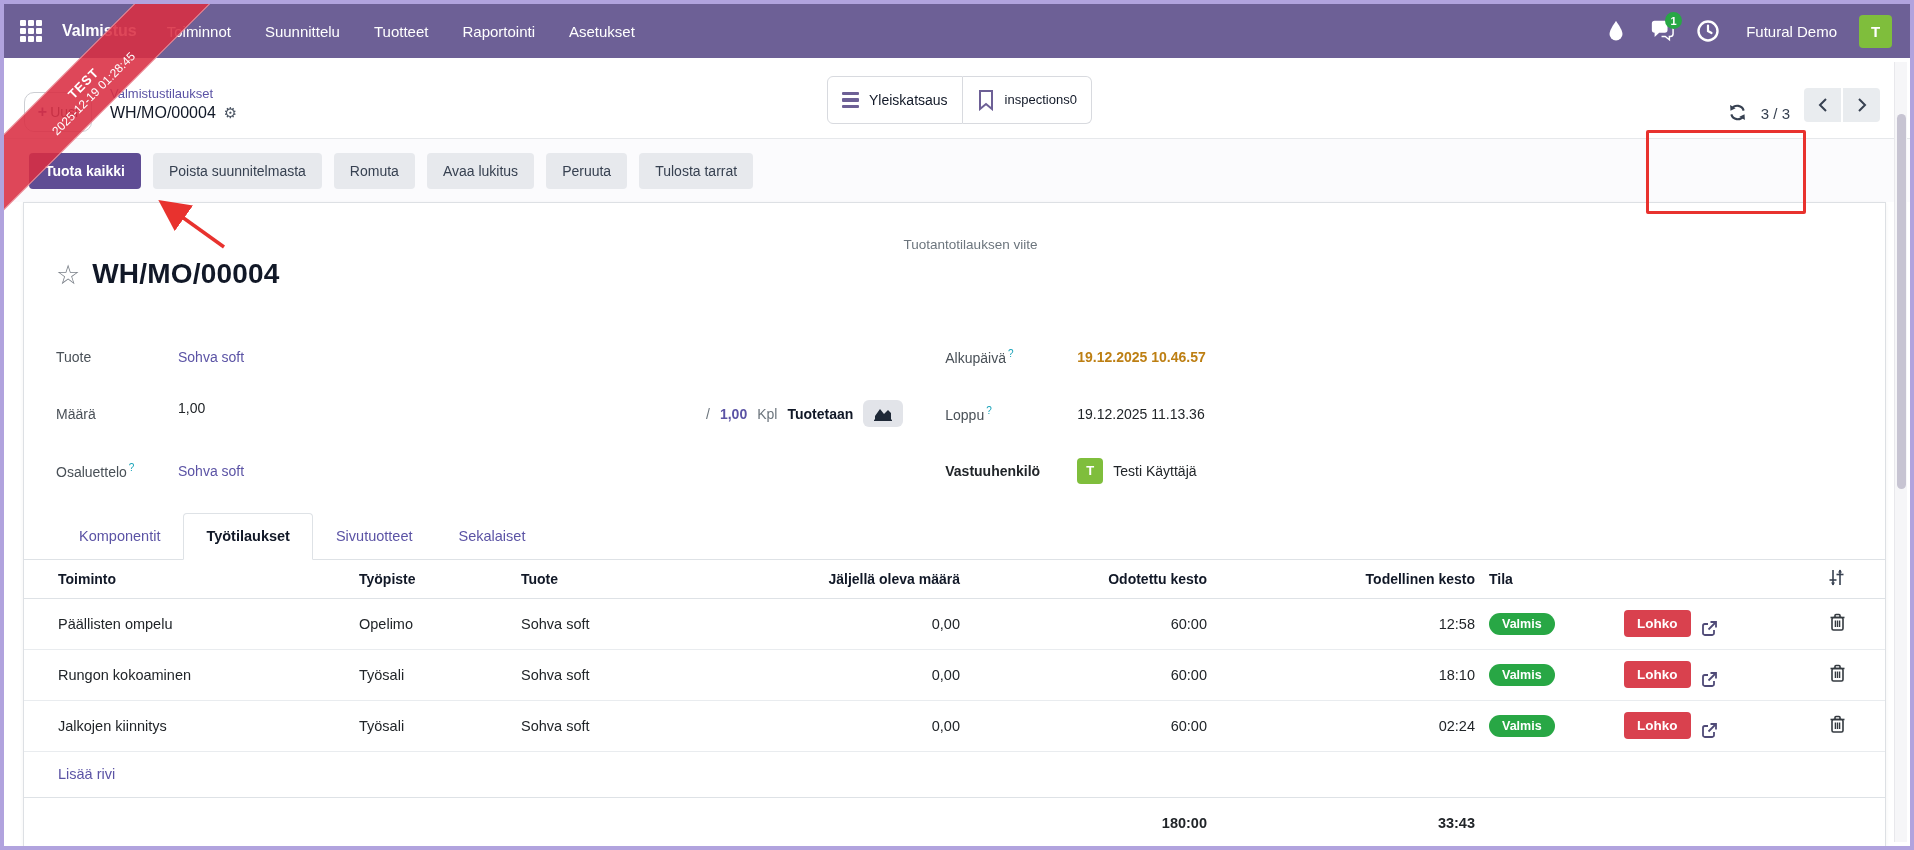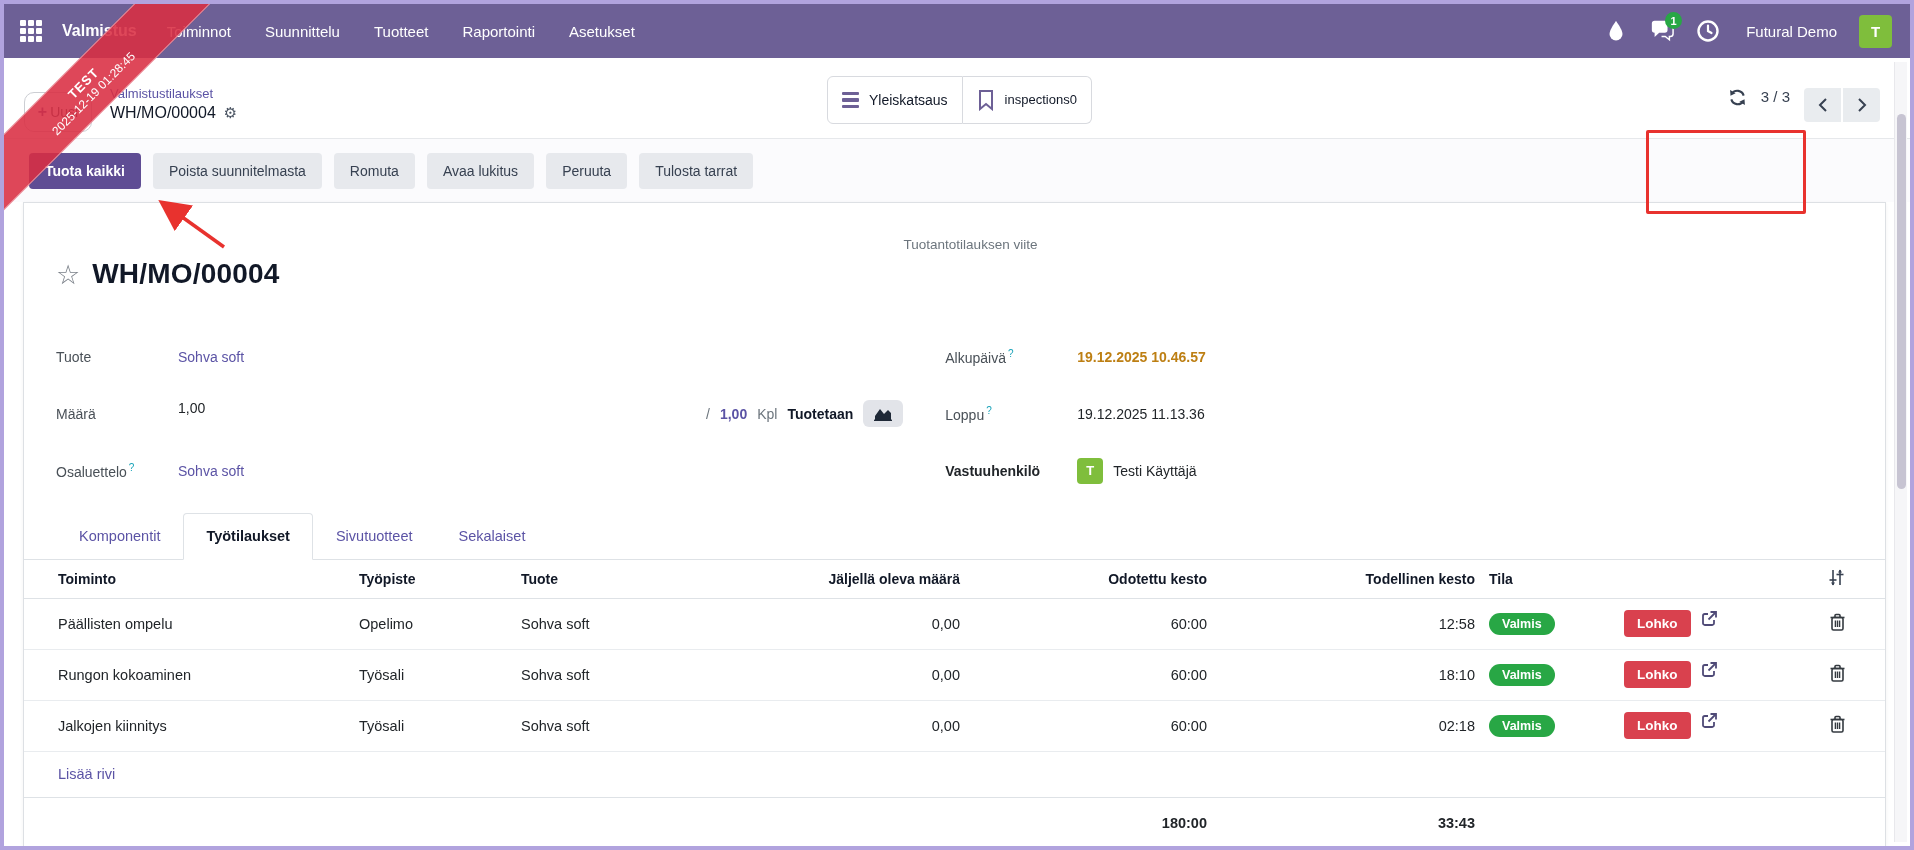--- a/index.html
+++ b/index.html
@@ -29,21 +29,21 @@
   .crumb-current { font-size:16px; color:#111827; margin-top:3px; display:flex; align-items:center; gap:8px; }
   .crumb-gear { font-size:15px; color:#4b5563; cursor:pointer; font-family:"DejaVu Sans",sans-serif; }
   .stat-group { position:absolute; left:823px; top:18px; display:flex; }
   .stat-btn { display:flex; align-items:center; gap:10px; background:#fff; border:1px solid #d8dadf; padding:6px 14px; height:48px; cursor:pointer; }
   .stat-btn:first-child { border-radius:6px 0 0 6px; }
   .stat-btn:last-child { border-radius:0 6px 6px 0; border-left:none; }
   .hamburger { display:flex; flex-direction:column; gap:3px; }
   .hamburger i { width:17px; height:3.5px; background:#6d6096; border-radius:1px; }
   .stat-label { font-size:14px; color:#111827; }
   .stat-two { display:flex; flex-direction:row; line-height:16px; font-size:13px; color:#111827; text-align:left; }
-  .pager { position:absolute; right:30px; top:30px; display:flex; align-items:flex-start; gap:14px; }
+  .pager { position:absolute; right:30px; top:30px; display:flex; align-items:flex-end; gap:14px; }
   .pager-count { font-size:15px; color:#374151; }
   .pager-btn { width:37px; height:34px; background:#e9ecef; border:none; border-radius:4px; display:flex; align-items:center; justify-content:center; cursor:pointer; }
   .pager-btn:first-of-type { border-radius:4px 0 0 4px; }
   .pager-btn:last-of-type { border-radius:0 4px 4px 0; margin-left:-12px; }
 
   
   .action-bar { position:absolute; top:134px; left:0; right:0; height:64px; background:#fbfbfd; border-top:1px solid #e6e8eb; display:flex; align-items:center; padding:0 38px 0 25px; }
   .btn { height:36px; padding:0 16px; border:none; border-radius:4px; font-size:14px; font-family:inherit; cursor:pointer; white-space:nowrap; }
   .btn-primary { background:#5f4d94; color:#fff; font-weight:600; }
   .btn-sec { background:#e7e9ed; color:#374151; margin-left:12px; }
@@ -88,21 +88,21 @@
   .tab.active { color:#111827; font-weight:600; background:#fff; border-color:#dee2e6; border-bottom-color:#fff; border-radius:4px 4px 0 0; margin-bottom:-1px; }
 
   
   table { width:100%; border-collapse:collapse; table-layout:fixed; }
   th { text-align:left; font-size:14px; font-weight:700; color:#111827; height:38px; border-bottom:1px solid #dee2e6; padding:0; }
   td { height:51px; border-bottom:1px solid #e9ecef; font-size:14.5px; color:#212529; padding:0; }
   .num { text-align:right; }
   th.num, td.num { padding-right:4px; }
   .cell-first { padding-left:34px !important; }
   .pill { display:inline-block; background:#28a745; color:#fff; font-size:12.5px; font-weight:700; padding:4px 13px; border-radius:12px; }
-  .block-cell { display:flex; align-items:flex-start; gap:10px; }
+  .block-cell { display:flex; align-items:flex-end; gap:10px; }
   .btn-block { background:#d9414e; color:#fff; border:none; border-radius:4px; font-size:13.5px; font-weight:700; padding:6px 13px; cursor:pointer; font-family:inherit; }
   .icon-btn { background:none; border:none; cursor:pointer; padding:0; display:flex; align-items:center; }
   td.trash-cell, th.opt-cell { text-align:right; padding-right:40px !important; }
   .addrow td { height:46px; border-bottom:1px solid #dee2e6; color:#5b53a5; cursor:pointer; }
   .totals td { height:52px; border-bottom:none; font-weight:700; }
 
   
   .ribbon { position:absolute; left:-66px; top:57px; width:300px; height:54px; background:rgba(217,45,66,0.88); transform:rotate(-45deg); z-index:50; display:flex; flex-direction:column; align-items:center; justify-content:center; color:#fff; border-top:1px solid rgba(255,255,255,0.45); border-bottom:1px solid rgba(255,255,255,0.45); pointer-events:none; }
   .ribbon .l1 { font-size:13px; font-weight:700; letter-spacing:1px; }
   .ribbon .l2 { font-size:12px; }
@@ -383,21 +383,21 @@
                   <line x1="9.6" y1="7.5" x2="9.6" y2="14" stroke="#343a40" stroke-width="1.4"></line>
                 </svg>
               </span></td>
         </tr>
         <tr>
           <td class="cell-first">Jalkojen kiinnitys</td>
           <td>Työsali</td>
           <td>Sohva soft</td>
           <td class="num">0,00</td>
           <td class="num">60:00</td>
-          <td class="num">02:18</td>
+          <td class="num">02:24</td>
           <td style="padding-left:10px"><span class="pill">Valmis</span></td>
           <td>
               <span class="block-cell">
             <button class="btn-block">Lohko</button>
             <span class="icon-btn">
                   <svg width="17" height="17" viewBox="0 0 17 17">
                     <path d="M7 4 H3.8 A1.8 1.8 0 0 0 2 5.8 V13.2 A1.8 1.8 0 0 0 3.8 15 H11.2 A1.8 1.8 0 0 0 13 13.2 V10" fill="none" stroke="#4f4a77" stroke-width="1.8"></path>
                     <line x1="7.5" y1="9.5" x2="14.5" y2="2.5" stroke="#4f4a77" stroke-width="1.8"></line>
                     <polyline points="9.5,2 15,2 15,7.5" fill="none" stroke="#4f4a77" stroke-width="1.8"></polyline>
                   </svg>

